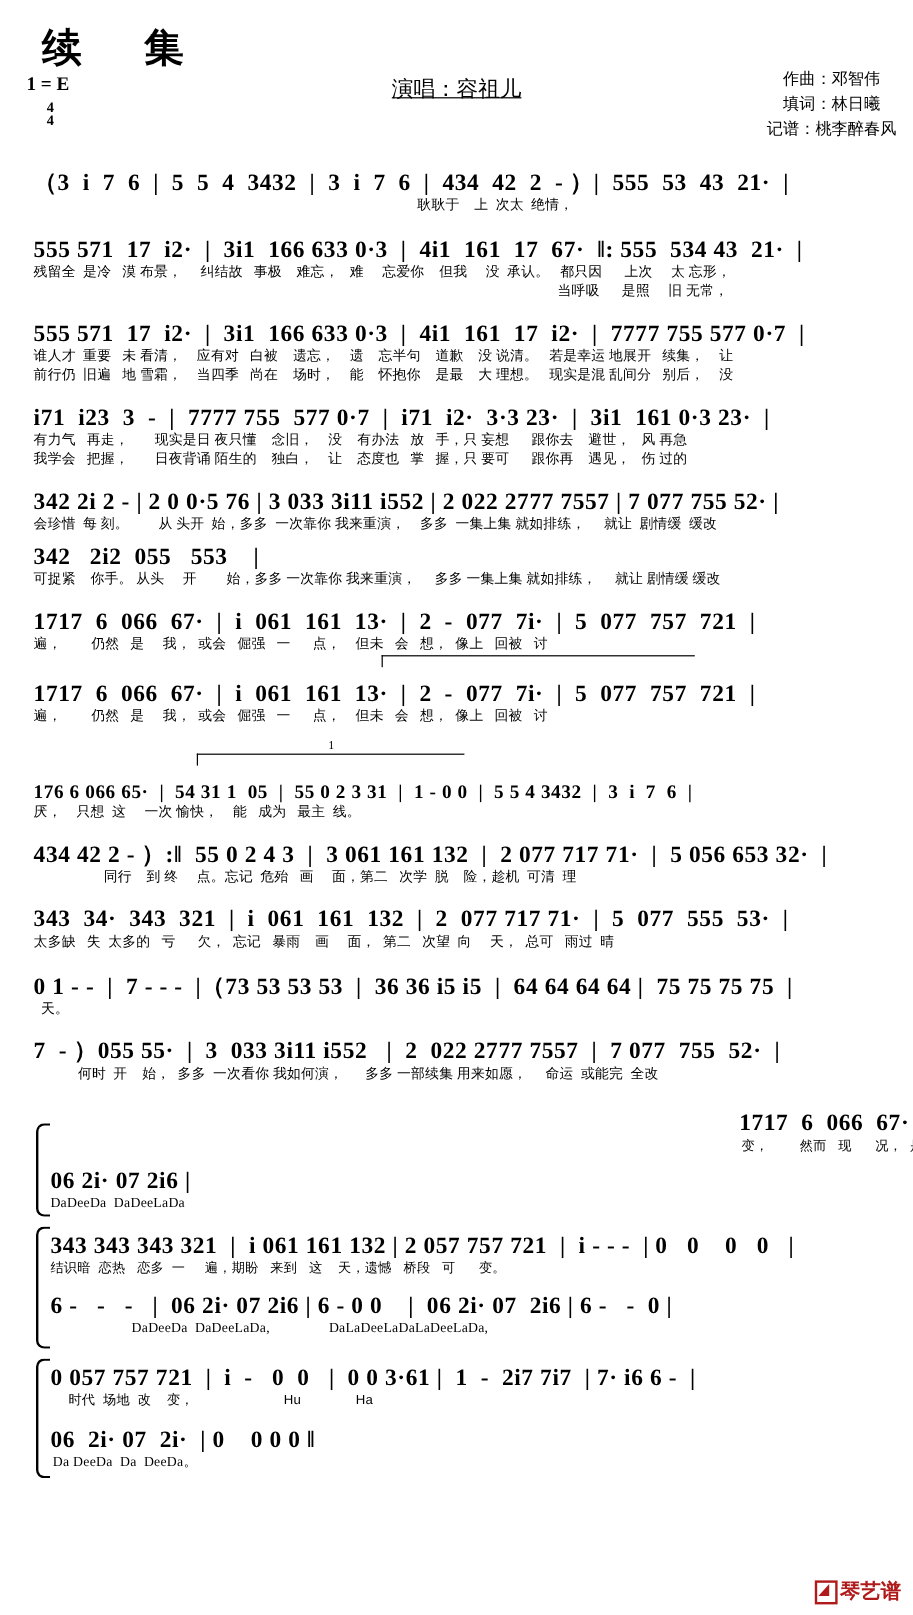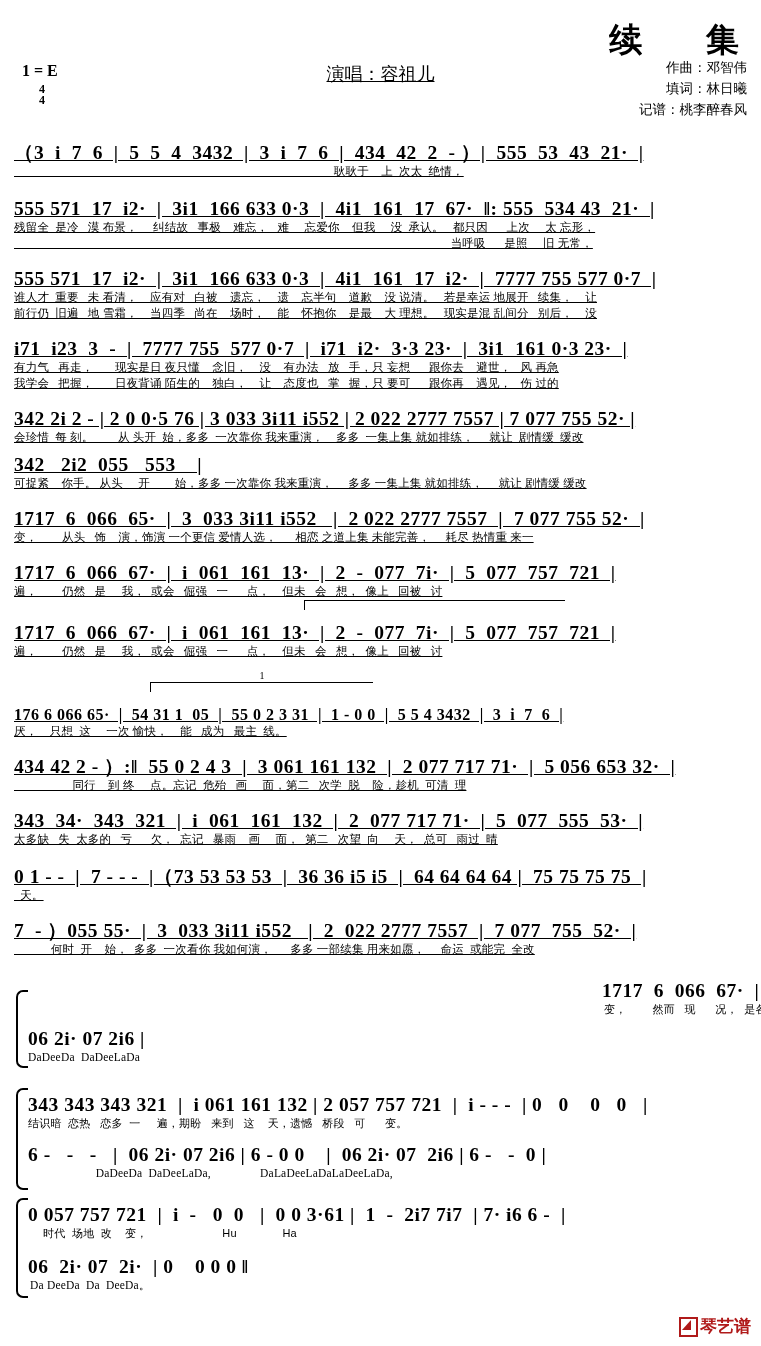--- a/index.html
+++ b/index.html
@@ -14,23 +14,23 @@
     font-family: "Liberation Sans", sans-serif;
     color: #000000;
     overflow: hidden;
   }
 
   
   #sheet-header { position: relative; height: 132px; }
 
   .song-title {
     position: absolute;
-    top: 18px; left: 0; right: 0;
-    text-align: right;
-    font-family: Liberation Mono, monospace;
+    top: 18px; left: 13px; right: 0;
+    text-align: left;
+    font-family: Liberation Serif, serif;
     font-weight: bold;
     font-size: 33px;
     letter-spacing: 22px;
     text-indent: 22px;
   }
   .singer-line {
     position: absolute;
     top: 62px; left: 0; right: 0;
     text-align: center;
     font-family: "Liberation Serif", serif;
@@ -53,28 +53,28 @@
     flex-direction: column;
     line-height: 0.92;
     font-size: 12px;
     font-weight: bold;
     text-align: center;
     margin-left: 4px;
   }
   .credits {
     position: absolute;
     top: 58px; right: 14px;
-    font-family: Liberation Serif, serif;
+    font-family: Liberation Mono, monospace;
     font-size: 13.5px;
     line-height: 1.55;
-    text-align: right;
-  }
-
-  
-  #score { position: relative; padding: 0 14px; text-decoration: underline; }
+    text-align: center;
+  }
+
+  
+  #score { position: relative; padding: 0 28px; }
 
   .system {
     position: relative;
     margin-bottom: 2px;
   }
 
   .staff-row {
     display: flex;
     align-items: flex-end;
     font-family: "Liberation Serif", serif;
@@ -212,24 +212,20 @@
   <div class="system" style="margin-top:10px;">
     <div class="staff-row">342 2i 2 - | 2 0 0·5 76 | 3 033 3i11 i552 | 2 022 2777 7557 | 7 077 755 52· |</div>
     <div class="lyric-row">会珍惜  每 刻。        从 头开  始，多多  一次靠你 我来重演，    多多  一集上集 就如排练，     就让  剧情缓  缓改</div>
   </div>
 
   <div class="system" style="margin-top:2px;">
     <div class="staff-row">342   2i2  055   553    |</div>
     <div class="lyric-row">可捉紧    你手。 从头     开        始，多多 一次靠你 我来重演，     多多 一集上集 就如排练，     就让 剧情缓 缓改</div>
   </div>
 
-  <div class="system" style="margin-top:10px;">
-    <div class="staff-row">1717  6  066  65·  |  3  033 3i11 i552   |  2 022 2777 7557  |  7 077 755 52·  |</div>
-    <div class="lyric-row">变，        从头   饰    演，饰演 一个更信 爱情人选，      相恋 之道上集 未能完善，     耗尽 热情重 来一</div>
-  </div>
 
   <div class="system" style="margin-top:10px;">
     <div class="staff-row">1717  6  066  67·  |  i  061  161  13·  |  2  -  077  7i·  |  5  077  757  721  |</div>
     <div class="lyric-row">遍，        仍然   是     我，  或会   倔强   一      点，    但未   会   想，  像上   回被   讨</div>
   </div>
 
   <div class="system" style="margin-top:16px;">
     <div class="volta" style="left:290px; top:-16px; width:260px;">
       <span class="num"></span>
     </div>
@@ -281,21 +277,21 @@
     </div>
 
     <div class="staff-row" style="position:absolute; left:14px; top:56px;">
       <span>06 2i· 07 2i6 |</span>
     </div>
     <div class="lyric-row" style="position:absolute; left:14px; top:84px;">
       <span>DaDeeDa  DaDeeLaDa</span>
     </div>
   </div>
 
-  <div class="system" style="margin-top:18px; height:104px;">
+  <div class="system" style="margin-top:6px; height:104px;">
     <div class="brace" style="top:0px; height:98px;"></div>
 
     <div class="staff-row" style="position:absolute; left:14px; top:0px;">
       <span>343 343 343 321  |  i 061 161 132 | 2 057 757 721  |  i - - -  | 0   0    0   0   |</span>
     </div>
     <div class="lyric-row latin" style="position:absolute; left:14px; top:28px;">
       <span>结识暗  恋热   恋多  一     遍，期盼   来到   这    天，遗憾   桥段   可      变。</span>
     </div>
 
     <div class="staff-row" style="position:absolute; left:14px; top:50px;">

